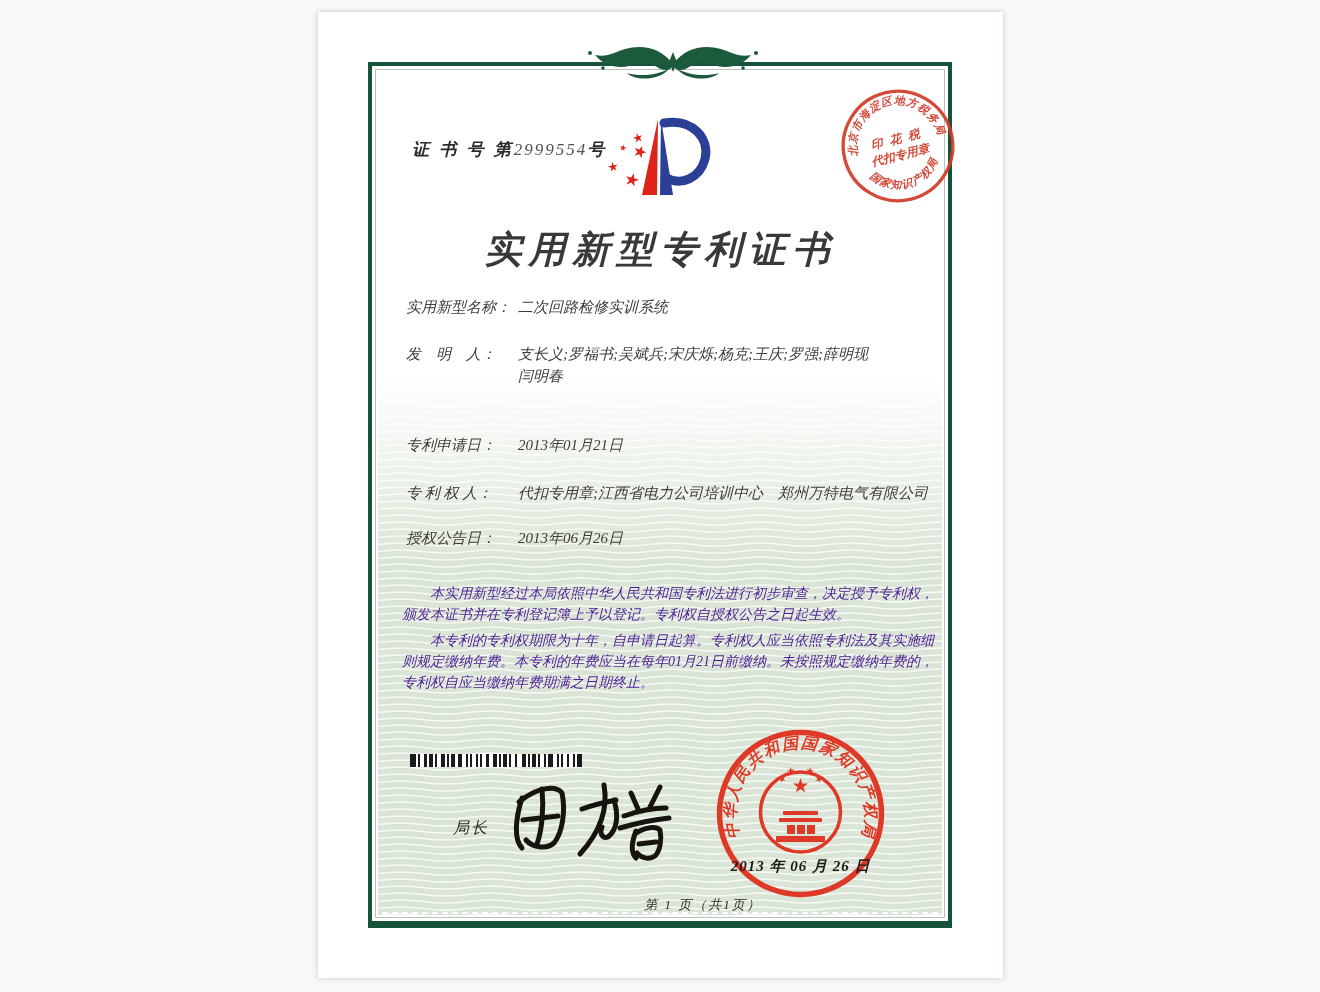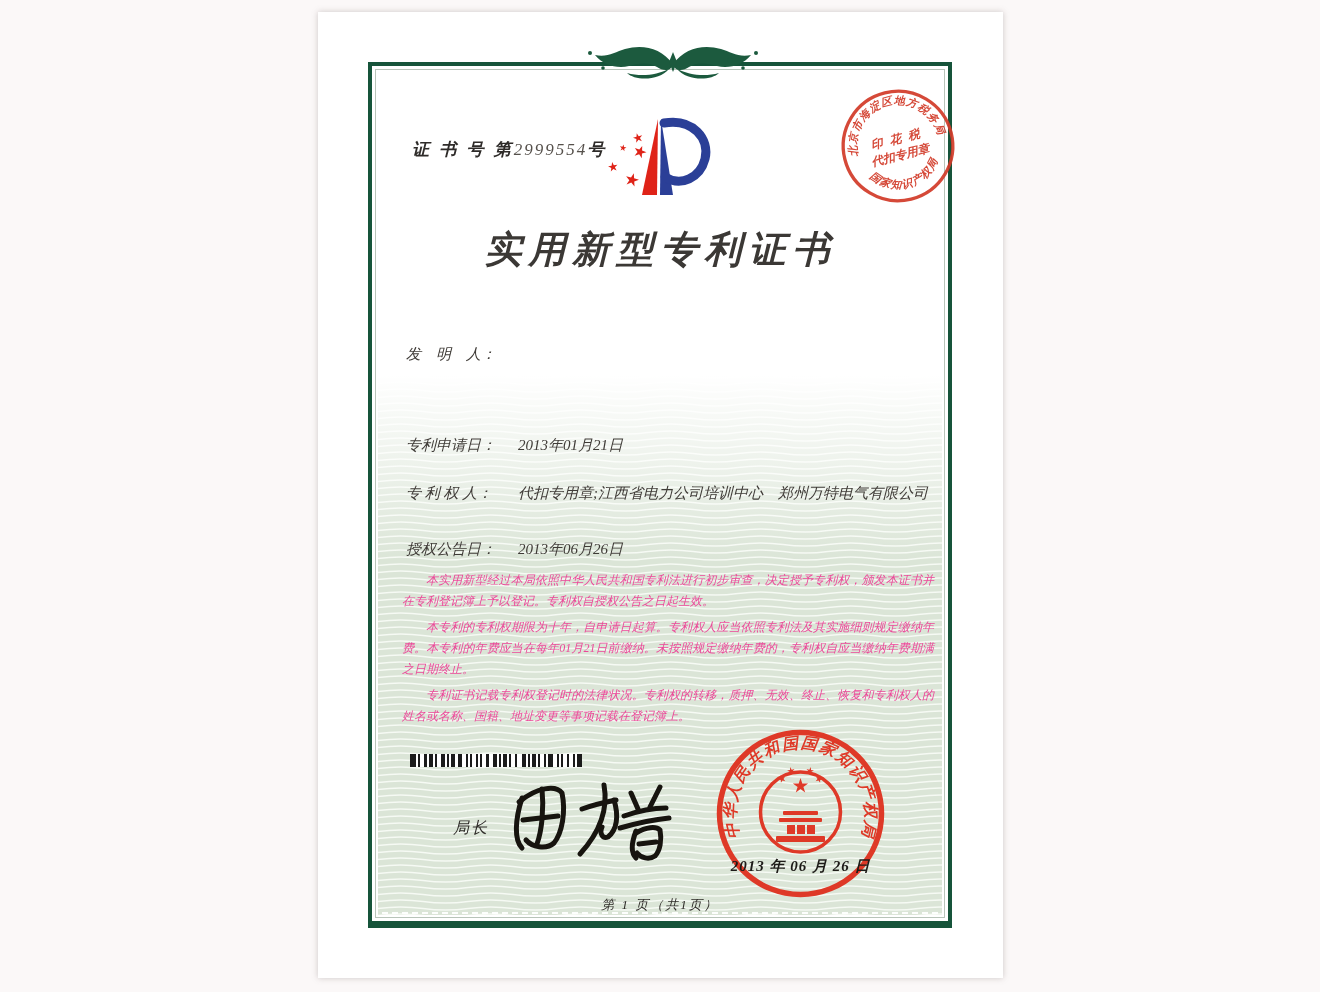--- a/index.html
+++ b/index.html
@@ -24,37 +24,37 @@
   .certno .suf{font-weight:bold;}
   .logo{position:absolute;left:272px;top:93px;width:130px;height:110px;z-index:5;}
   .stamp{position:absolute;left:518px;top:72px;width:124px;height:124px;z-index:6;opacity:.93;}
   .title{position:absolute;left:0;right:0;top:213px;text-align:center;z-index:5;
     font-size:37px;font-weight:600;color:#3b3835;letter-spacing:7px;}
   
   .field{position:absolute;left:88px;z-index:5;display:flex;font-size:15px;color:#3f3b37;
     line-height:22px;white-space:pre-wrap;}
   .flabel{flex:none;width:112px;}
   .fvalue{flex:none;max-width:448px;}
-  .f1{top:284px}.f2{top:331px}.f3{top:376px}.f4{top:422px}.f5{top:470px}.f6{top:526px}
-  
-  .paras{position:absolute;left:84px;top:558px;width:532px;z-index:5;
-    font-size:12px;line-height:21px;color:#ec4899;text-align:justify;}
+  .f1{top:284px}.f2{top:331px}.f3{top:376px}.f4{top:422px}.f5{top:470px}.f6{top:515px}
+  
+  .paras{position:absolute;left:84px;top:571px;width:532px;z-index:5;
+    font-size:14px;line-height:21px;color:#4c1d95;text-align:justify;}
   .paras p{margin:0 0 5px 0;text-indent:2em;}
   
   .barcode{position:absolute;left:92px;top:742px;width:172px;height:13px;z-index:5;
     background:#ffffff;display:flex;}
   .barcode i{display:block;height:100%;}
   .director{position:absolute;left:135px;top:806px;z-index:5;font-size:16px;
     letter-spacing:2px;color:#2f2c29;font-family:"Liberation Sans","DejaVu Sans",sans-serif;}
   .sign{position:absolute;left:185px;top:760px;width:170px;height:98px;z-index:6;}
   .seal{position:absolute;left:395px;top:714px;width:175px;height:175px;z-index:6;opacity:.95;}
   .seal-date{position:absolute;left:395px;top:845px;width:175px;text-align:center;z-index:7;
     font-size:15px;font-weight:bold;color:#1d1b18;letter-spacing:1px;white-space:pre;}
   .footer{position:absolute;left:50px;width:584px;top:884px;text-align:center;z-index:5;
-    font-size:13px;color:#2f2c29;letter-spacing:2px;}
+    font-size:13px;color:#2f2c29;letter-spacing:2px;padding-left:43px;}
 </style>
 </head>
 <body>
 
 <div class="paper">
 
   <div class="frame">
     <div class="waves">
       <svg width="100%" height="100%" preserveAspectRatio="none" xmlns="http://www.w3.org/2000/svg">
         <defs>
@@ -116,40 +116,45 @@
       <text font-size="10.5" letter-spacing="1" font-weight="bold">
         <textPath href="#stBot" startOffset="50%" text-anchor="middle">国家知识产权局</textPath>
       </text>
       <text x="60" y="57" font-size="11.5" font-weight="bold" text-anchor="middle" letter-spacing="2">印 花 税</text>
       <text x="60" y="73" font-size="11.5" font-weight="bold" text-anchor="middle">代扣专用章</text>
     </g>
   </svg>
 
   <div class="title">实用新型专利证书</div>
 
+  <div class="field f1">
+    <span class="flabel">实用新型名称：</span>
+    <span class="fvalue">二次回路检修实训系统</span>
+  </div>
   <div class="field f2">
     <span class="flabel">发　明　人：</span>
+    <span class="fvalue">支长义;罗福书;吴斌兵;宋庆烁;杨克;王庆;罗强;薛明现
+闫明春</span>
   </div>
   <div class="field f4">
     <span class="flabel">专利申请日：</span>
     <span class="fvalue">2013年01月21日</span>
   </div>
   <div class="field f5">
     <span class="flabel">专 利 权 人：</span>
     <span class="fvalue">代扣专用章;江西省电力公司培训中心　郑州万特电气有限公司</span>
   </div>
   <div class="field f6">
     <span class="flabel">授权公告日：</span>
     <span class="fvalue">2013年06月26日</span>
   </div>
 
   <div class="paras">
     <p>本实用新型经过本局依照中华人民共和国专利法进行初步审查，决定授予专利权，颁发本证书并在专利登记簿上予以登记。专利权自授权公告之日起生效。</p>
     <p>本专利的专利权期限为十年，自申请日起算。专利权人应当依照专利法及其实施细则规定缴纳年费。本专利的年费应当在每年01月21日前缴纳。未按照规定缴纳年费的，专利权自应当缴纳年费期满之日期终止。</p>
-    <p>专利证书记载专利权登记时的法律状况。专利权的转移，质押、无效、终止、恢复和专利权人的姓名或名称、国籍、地址变更等事项记载在登记簿上。</p>
   </div>
 
   <div class="barcode" id="barcode">
       <i style="width: 6.21687px; background: rgb(27, 27, 27);"></i>
       <i style="width: 2.07229px; background: transparent;"></i>
       <i style="width: 2.07229px; background: rgb(27, 27, 27);"></i>
       <i style="width: 4.14458px; background: transparent;"></i>
       <i style="width: 2.07229px; background: rgb(27, 27, 27);"></i>
       <i style="width: 2.07229px; background: transparent;"></i>
       <i style="width: 4.14458px; background: rgb(27, 27, 27);"></i>

